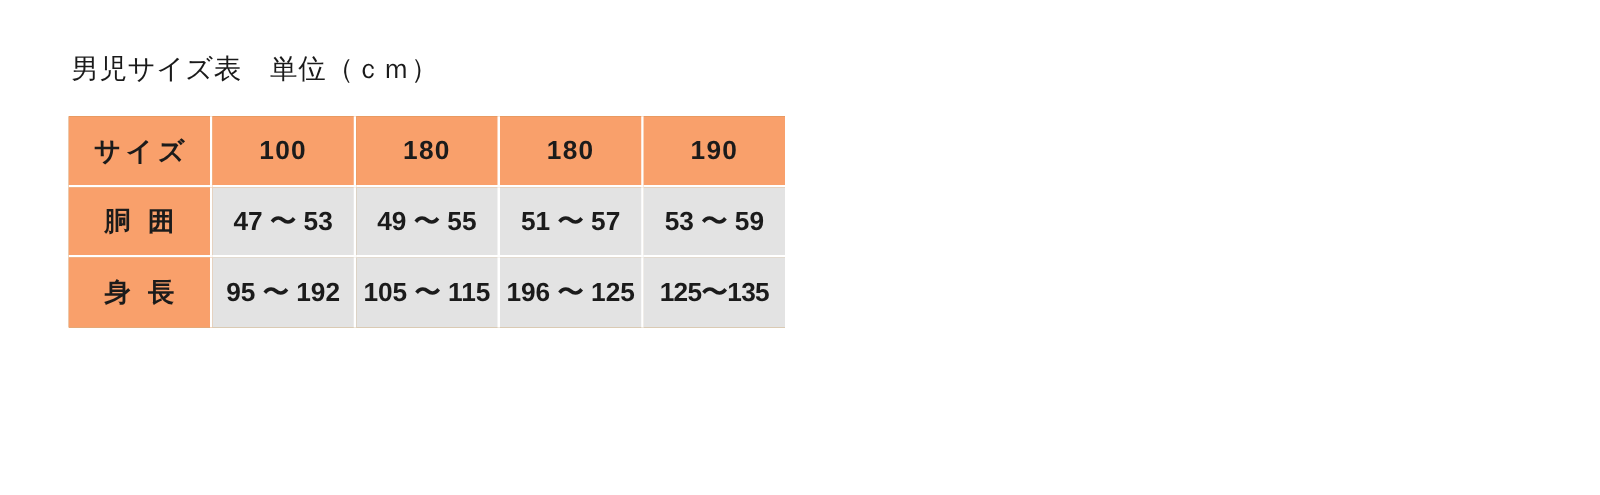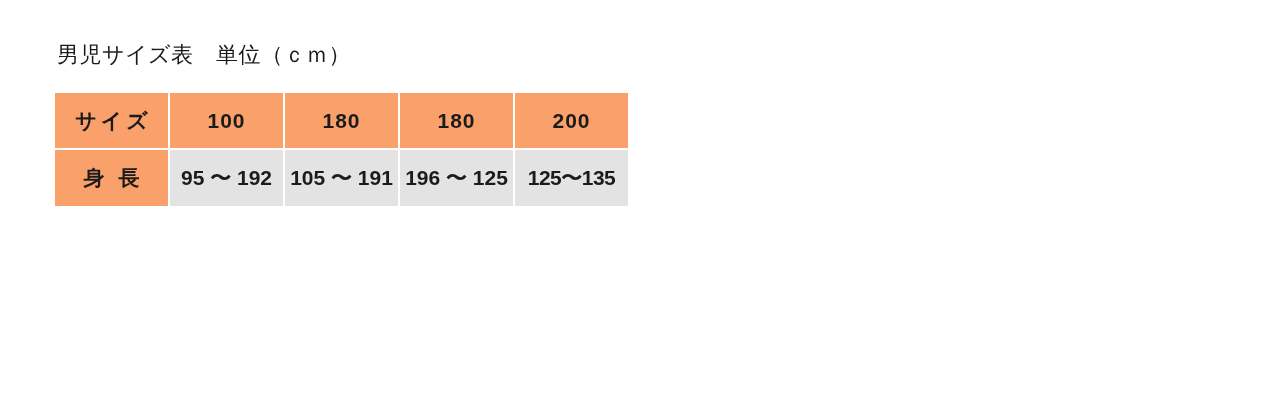--- a/index.html
+++ b/index.html
@@ -101,29 +101,36 @@
   <div class="table-title">男児サイズ表　単位（ｃｍ）</div>
 
   <table class="size-table">
     <tbody>
 
       <tr class="row-head">
         <td class="cell-rowhead col-head">サイズ</td>
         <td class="cell-head col-data">100</td>
         <td class="cell-head col-data">180</td>
         <td class="cell-head col-data">180</td>
-        <td class="cell-head col-data last-col">200</td>
+        <td class="cell-head col-data last-col">190</td>
       </tr>
 
 
+      <tr class="row-body">
+        <td class="cell-rowhead col-head">胴 囲</td>
+        <td class="cell-data col-data">47 〜 53</td>
+        <td class="cell-data col-data">49 〜 55</td>
+        <td class="cell-data col-data">51 〜 57</td>
+        <td class="cell-data col-data last-col">53 〜 59</td>
+      </tr>
 
       <tr class="row-body last-row">
         <td class="cell-rowhead col-head">身 長</td>
         <td class="cell-data col-data">95 〜 192</td>
-        <td class="cell-data col-data">105 〜 191</td>
+        <td class="cell-data col-data">105 〜 115</td>
         <td class="cell-data col-data">196 〜 125</td>
         <td class="cell-data col-data last-col tight">125〜135</td>
       </tr>
 
     </tbody>
   </table>
 
 </div>
 
 </body></html>

